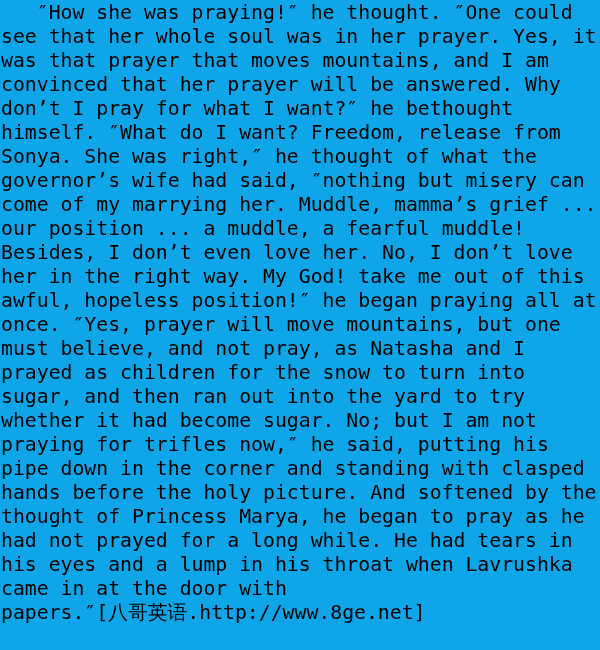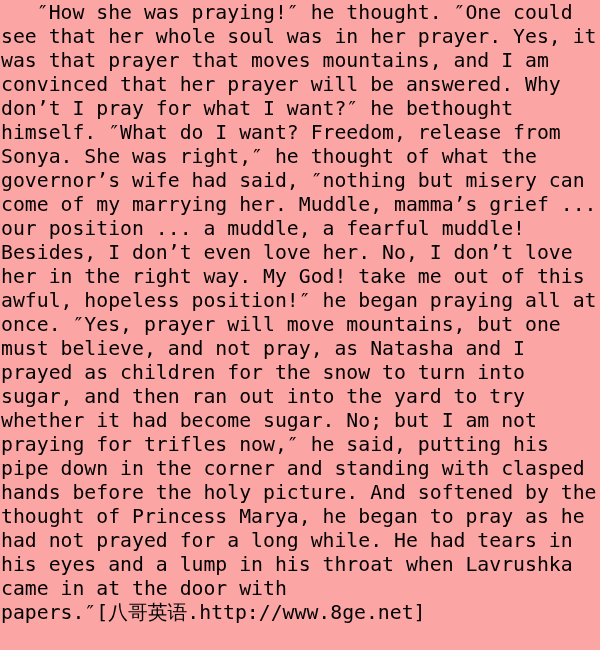--- a/index.html
+++ b/index.html
@@ -8,21 +8,21 @@
   }
   body {
     width: 600px;
     height: 650px;
     background: #ffffff;
     overflow: hidden;
   }
   .page {
     width: 600px;
     height: 650px;
-    background: #fca5a5;
+    background: #0ea5e9;
     overflow: hidden;
     box-sizing: border-box;
   }
   .page-text {
     margin: 0;
     padding: 1px 0 0 1px;
     font-family: "DejaVu Sans Mono", "Liberation Mono", monospace;
     font-size: 19.8px;
     line-height: 24px;
     font-weight: 400;

